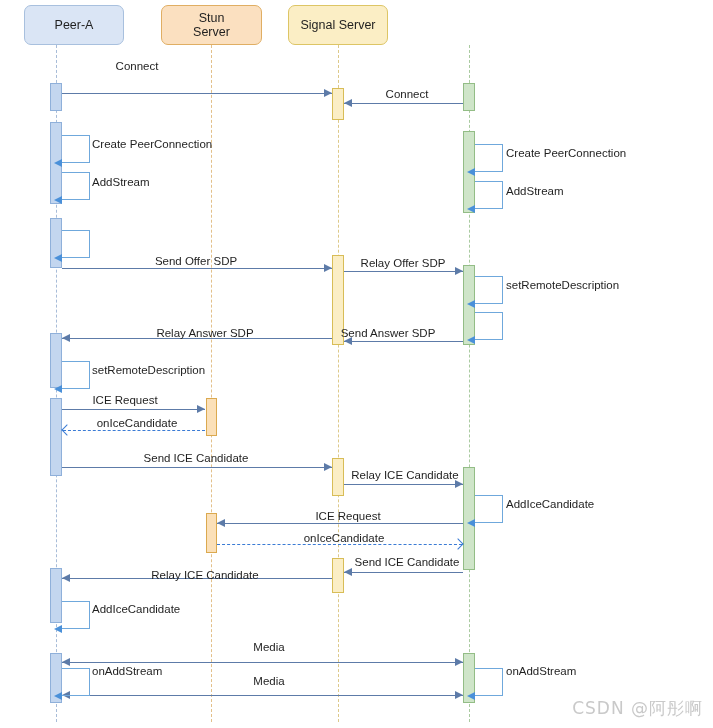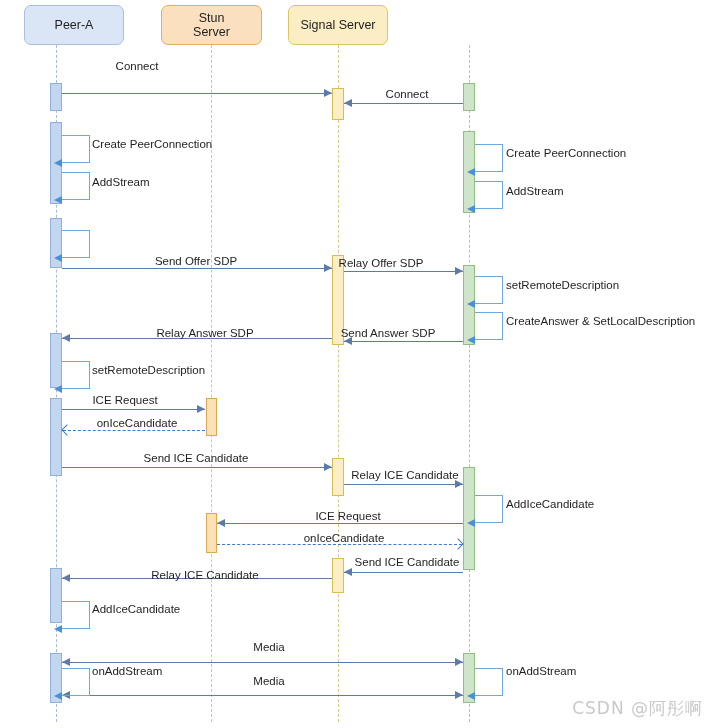--- a/index.html
+++ b/index.html
@@ -100,21 +100,21 @@
     <div class="arrowhead ah-right" style="top: 88.5px; left: 324px;"></div>
     <div class="label center" style="left: 137px; top: 60px;">Connect</div>
     <div class="msg" style="left: 344px; top: 103px; width: 119px; border-top-color: rgb(93, 123, 168);"></div>
     <div class="arrowhead ah-left" style="top: 98.5px; left: 344px;"></div>
     <div class="label center" style="left: 407px; top: 88px;">Connect</div>
     <div class="msg" style="left: 62px; top: 268px; width: 270px; border-top-color: rgb(93, 123, 168);"></div>
     <div class="arrowhead ah-right" style="top: 263.5px; left: 324px;"></div>
     <div class="label center" style="left: 196px; top: 255px;">Send Offer SDP</div>
     <div class="msg" style="left: 344px; top: 271px; width: 119px; border-top-color: rgb(93, 123, 168);"></div>
     <div class="arrowhead ah-right" style="top: 266.5px; left: 455px;"></div>
-    <div class="label center" style="left: 381px; top: 257px; text-align: center;">Relay Offer SDP</div>
+    <div class="label center" style="left: 403px; top: 257px; text-align: center;">Relay Offer SDP</div>
     <div class="msg" style="left: 344px; top: 341px; width: 119px; border-top-color: rgb(93, 123, 168);"></div>
     <div class="arrowhead ah-left" style="top: 336.5px; left: 344px;"></div>
     <div class="label center" style="left: 388px; top: 327px;">Send Answer SDP</div>
     <div class="msg" style="left: 62px; top: 338px; width: 270px; border-top-color: rgb(93, 123, 168);"></div>
     <div class="arrowhead ah-left" style="top: 333.5px; left: 62px;"></div>
     <div class="label center" style="left: 205px; top: 327px;">Relay Answer SDP</div>
     <div class="msg" style="left: 62px; top: 409px; width: 143px; border-top-color: rgb(93, 123, 168);"></div>
     <div class="arrowhead ah-right" style="top: 404.5px; left: 197px;"></div>
     <div class="label center" style="left: 125px; top: 394px;">ICE Request</div>
     <div class="msg dash" style="left: 63px; top: 430px; width: 142px; border-top-color: rgb(58, 123, 213);"></div>
@@ -158,21 +158,20 @@
     <div class="selfcall" style="left: 475px; top: 181px; width: 28px; height: 28px;"></div>
     <div class="arrowhead ah-self" style="left: 467px; top: 204.5px;"></div>
     <div class="label" style="left: 506px; top: 185px;">AddStream</div>
     <div class="selfcall" style="left: 62px; top: 230px; width: 28px; height: 28px;"></div>
     <div class="arrowhead ah-self" style="left: 54px; top: 253.5px;"></div>
     <div class="selfcall" style="left: 475px; top: 276px; width: 28px; height: 28px;"></div>
     <div class="arrowhead ah-self" style="left: 467px; top: 299.5px;"></div>
     <div class="label" style="left: 506px; top: 279px;">setRemoteDescription</div>
     <div class="selfcall" style="left: 475px; top: 312px; width: 28px; height: 28px;"></div>
     <div class="arrowhead ah-self" style="left: 467px; top: 335.5px;"></div>
-    <div class="label" style="left: 506px; top: 315px;">CreateAnswer &amp;  SetLocalDescription</div>
     <div class="selfcall" style="left: 62px; top: 361px; width: 28px; height: 28px;"></div>
     <div class="arrowhead ah-self" style="left: 54px; top: 384.5px;"></div>
     <div class="label" style="left: 92px; top: 364px;">setRemoteDescription</div>
     <div class="selfcall" style="left: 475px; top: 495px; width: 28px; height: 28px;"></div>
     <div class="arrowhead ah-self" style="left: 467px; top: 518.5px;"></div>
     <div class="label" style="left: 506px; top: 498px;">AddIceCandidate</div>
     <div class="selfcall" style="left: 62px; top: 601px; width: 28px; height: 28px;"></div>
     <div class="arrowhead ah-self" style="left: 54px; top: 624.5px;"></div>
     <div class="label" style="left: 92px; top: 603px;">AddIceCandidate</div>
     <div class="selfcall" style="left: 62px; top: 668px; width: 28px; height: 28px;"></div>

